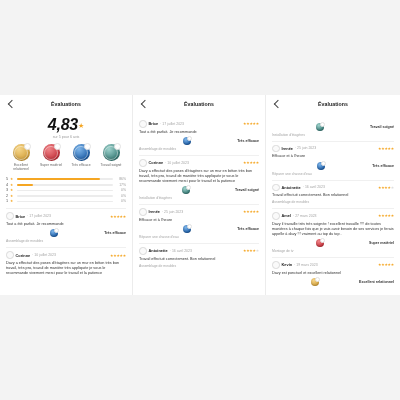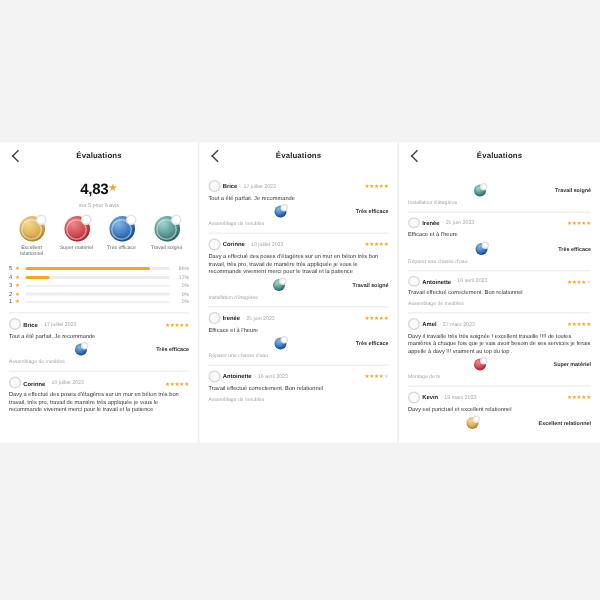--- a/index.html
+++ b/index.html
@@ -21,21 +21,21 @@
 
   
   .phead{height:18px;display:flex;align-items:center;position:relative;}
   .back{width:12px;height:12px;position:relative;flex:0 0 12px;}
   .back:before{content:"";position:absolute;left:3px;top:3px;width:5px;height:5px;
     border-left:1.2px solid #444;border-bottom:1.2px solid #444;transform:rotate(45deg);}
   .ptitle{position:absolute;left:0;right:0;text-align:center;font-size:5.2px;color:#222;font-weight:bold;letter-spacing:.1px;}
 
   
   .score{text-align:center;margin-top:3px;}
-  .score .big{font-size:10px;font-weight:bold;color:#111;letter-spacing:-.2px;}
+  .score .big{font-size:16px;font-weight:bold;color:#111;letter-spacing:-.2px;font-style:italic;}
   .score .star{color:#f5a623;font-size:7px;vertical-align:2px;}
   .score .sub{font-size:3.6px;color:#9a9a9a;margin-top:1px;}
 
   
   .badges{display:flex;justify-content:space-between;margin-top:5px;padding:0 2px;}
   .badge{width:26px;text-align:center;}
   .medal{width:17px;height:17px;border-radius:50%;margin:0 auto;position:relative;
          box-shadow:inset 0 -2px 3px rgba(0,0,0,.18);}
   .medal .ring{position:absolute;inset:1.5px;border-radius:50%;border:1px solid rgba(255,255,255,.45);}
   .medal .pip{position:absolute;top:-1px;right:-1px;width:5px;height:5px;border-radius:50%;

